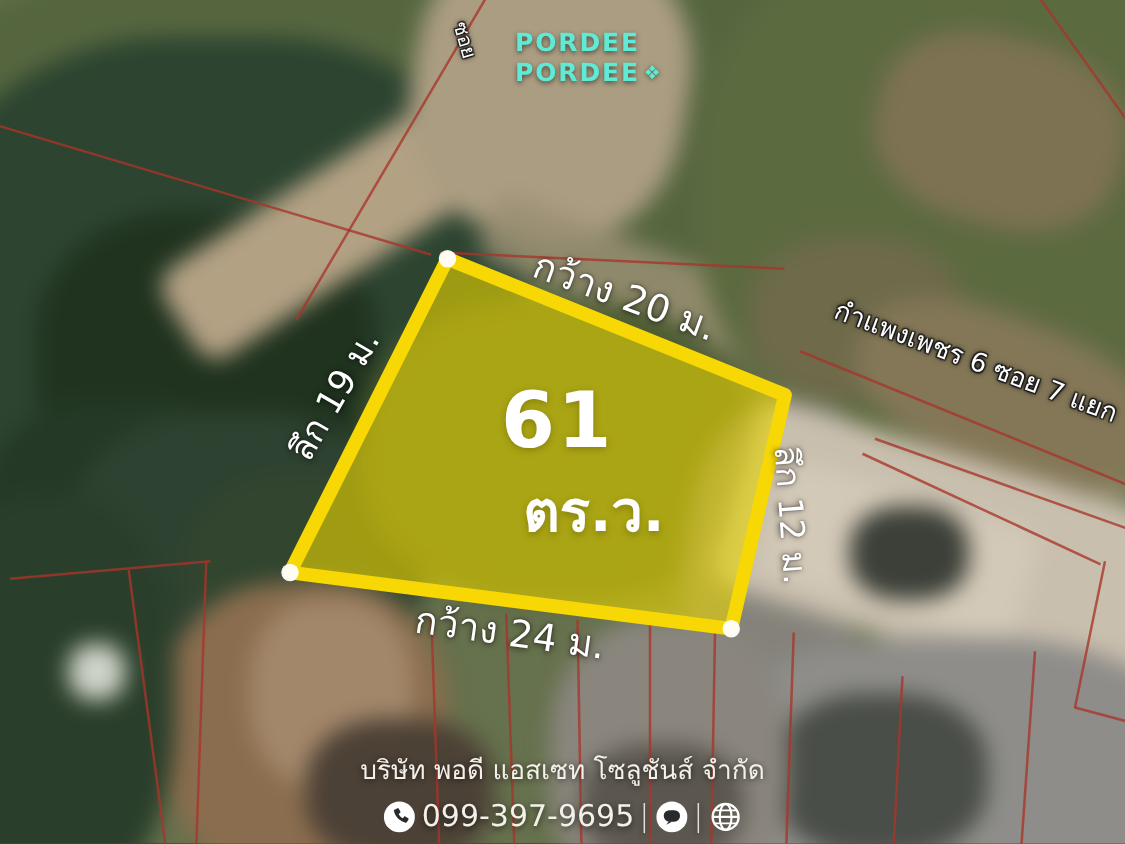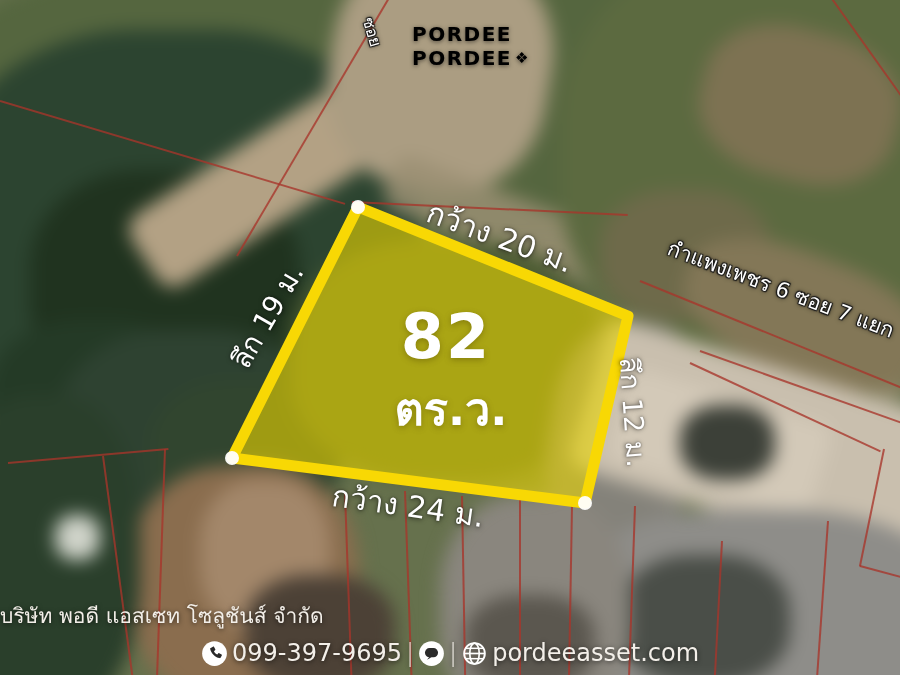--- a/index.html
+++ b/index.html
@@ -21,28 +21,28 @@
     text-shadow:0 1px 5px rgba(0,0,0,.6), 0 0 2px rgba(0,0,0,.45);
     transform-origin:center center;
   }
   .dim{font-size:30px; font-weight:500;}
   .outlined{
     text-shadow:-1px -1px 1px #1a1a1a, 1px -1px 1px #1a1a1a,
                 -1px 1px 1px #1a1a1a, 1px 1px 1px #1a1a1a, 0 0 5px #000;
   }
   .area-num{font-size:62px; font-weight:800; letter-spacing:2px;
             text-shadow:0 2px 6px rgba(90,80,0,.45);}
-  .area-unit{font-size:45px; font-weight:600; text-shadow:0 2px 6px rgba(90,80,0,.45);}
+  .area-unit{font-size:45px; font-weight:600; text-shadow:0 2px 6px rgba(90,80,0,.45);margin-left:24px;}
   
-  .brand{position:absolute; left:412px; top:22px; color:#000000; font-weight:bold;
+  .brand{position:absolute; left:412px; top:22px; color:#5eead4; font-weight:bold;
          font-size:20px; letter-spacing:1.5px; line-height:24px;
          text-shadow:0 1px 4px rgba(0,0,0,.55);}
   .brand .row{display:flex; align-items:center;}
   
-  .footer{position:absolute; left:0; right:0; bottom:8px; color:#f3efe9;}
+  .footer{position:absolute; left:0; right:0; bottom:8px; text-align:center; color:#f3efe9;}
   .footer .company{font-size:21px; margin-bottom:7px;
                    text-shadow:0 1px 5px rgba(0,0,0,.65);}
   .footer .contact{display:flex; justify-content:center; align-items:center; gap:4px;
                    font-size:24px; font-weight:500;
                    text-shadow:0 1px 5px rgba(0,0,0,.65);}
   .footer .sep{opacity:.9; font-weight:300;}
   .cicon{width:27px; height:27px; display:inline-block; vertical-align:middle;}
 </style>
 </head>
 <body>
@@ -126,21 +126,21 @@
 
   <div class="lbl outlined" style="left:372px;top:32px;font-size:16px;transform:translate(-50%,-50%) rotate(74deg);">ซอย</div>
 
   <div class="lbl outlined" style="left:781px;top:289px;font-size:21px;font-weight:500;transform:translate(-50%,-50%) rotate(20.5deg);">กำแพงเพชร 6 ซอย 7 แยก</div>
 
   <div class="lbl dim" style="left:500px;top:237px;transform:translate(-50%,-50%) rotate(20deg);">กว้าง 20 ม.</div>
   <div class="lbl dim" style="left:267px;top:316px;font-size:28px;transform:translate(-50%,-50%) rotate(-60deg);">ลึก 19 ม.</div>
   <div class="lbl dim" style="left:633px;top:412px;font-size:27px;transform:translate(-50%,-50%) rotate(86deg);">ลึก 12 ม.</div>
   <div class="lbl dim" style="left:408px;top:506px;transform:translate(-50%,-50%) rotate(8deg);">กว้าง 24 ม.</div>
 
-  <div class="lbl area-num" style="left:446px;top:336px;transform:translate(-50%,-50%);">82</div>
+  <div class="lbl area-num" style="left:446px;top:336px;transform:translate(-50%,-50%);">61</div>
   <div class="lbl area-unit" style="left:451px;top:409px;transform:translate(-50%,-50%);">ตร.ว.</div>
 
   <div class="footer">
     <div class="company">บริษัท พอดี แอสเซท โซลูชันส์ จำกัด</div>
     <div class="contact">
       <svg class="cicon" viewBox="0 0 24 24">
         <circle cx="12" cy="12" r="11" fill="#ffffff"></circle>
         <path fill="#2a2a2a" d="M8.7,7.0 l1.9,-1.1 c0.3,-0.2 0.7,-0.1 0.9,0.2 l1.2,2.1 c0.2,0.3 0.1,0.7 -0.2,0.9 l-1.0,0.8 c0.5,1.3 1.7,2.5 3.0,3.0 l0.8,-1.0 c0.2,-0.3 0.6,-0.4 0.9,-0.2 l2.1,1.2 c0.3,0.2 0.4,0.6 0.2,0.9 l-1.1,1.9 c-0.2,0.3 -0.6,0.5 -0.9,0.4 c-4.2,-0.9 -7.5,-4.2 -8.4,-8.4 c-0.1,-0.3 0.1,-0.7 0.6,-0.7 z"></path>
       </svg>
       <span>099-397-9695</span>
@@ -151,17 +151,16 @@
         <path fill="#2a2a2a" d="M10,15 l-2,2.6 l4,-2.2 z"></path>
       </svg>
       <span class="sep">|</span>
       <svg class="cicon" viewBox="0 0 24 24">
         <circle cx="12" cy="12" r="9.2" fill="none" stroke="#ffffff" stroke-width="1.7"></circle>
         <ellipse cx="12" cy="12" rx="4.2" ry="9.2" fill="none" stroke="#ffffff" stroke-width="1.5"></ellipse>
         <line x1="2.8" y1="12" x2="21.2" y2="12" stroke="#ffffff" stroke-width="1.5"></line>
         <line x1="4" y1="7.4" x2="20" y2="7.4" stroke="#ffffff" stroke-width="1.3"></line>
         <line x1="4" y1="16.6" x2="20" y2="16.6" stroke="#ffffff" stroke-width="1.3"></line>
       </svg>
-      <span>pordeeasset.com</span>
     </div>
   </div>
 
 </div>
 
 </body></html>

